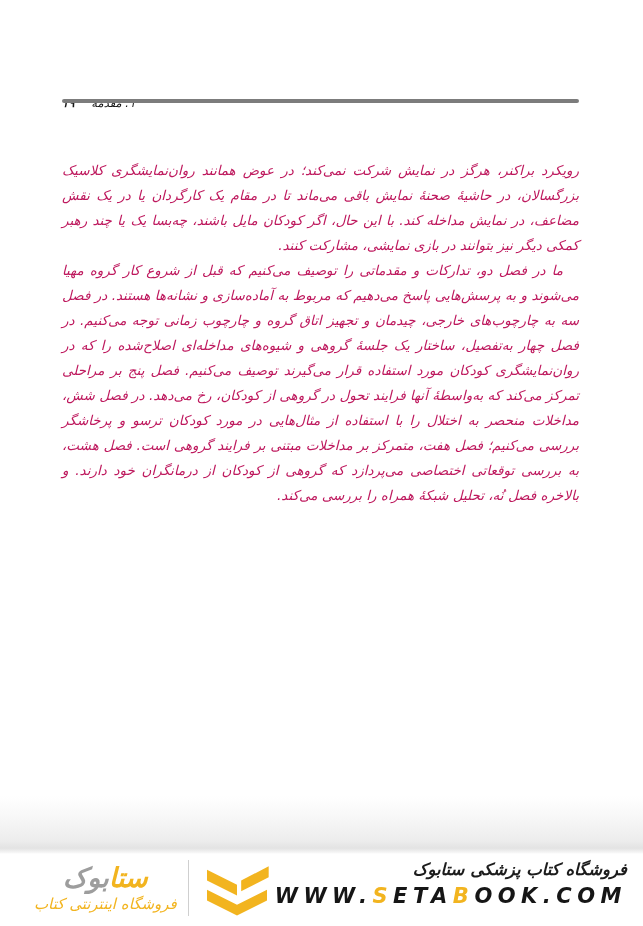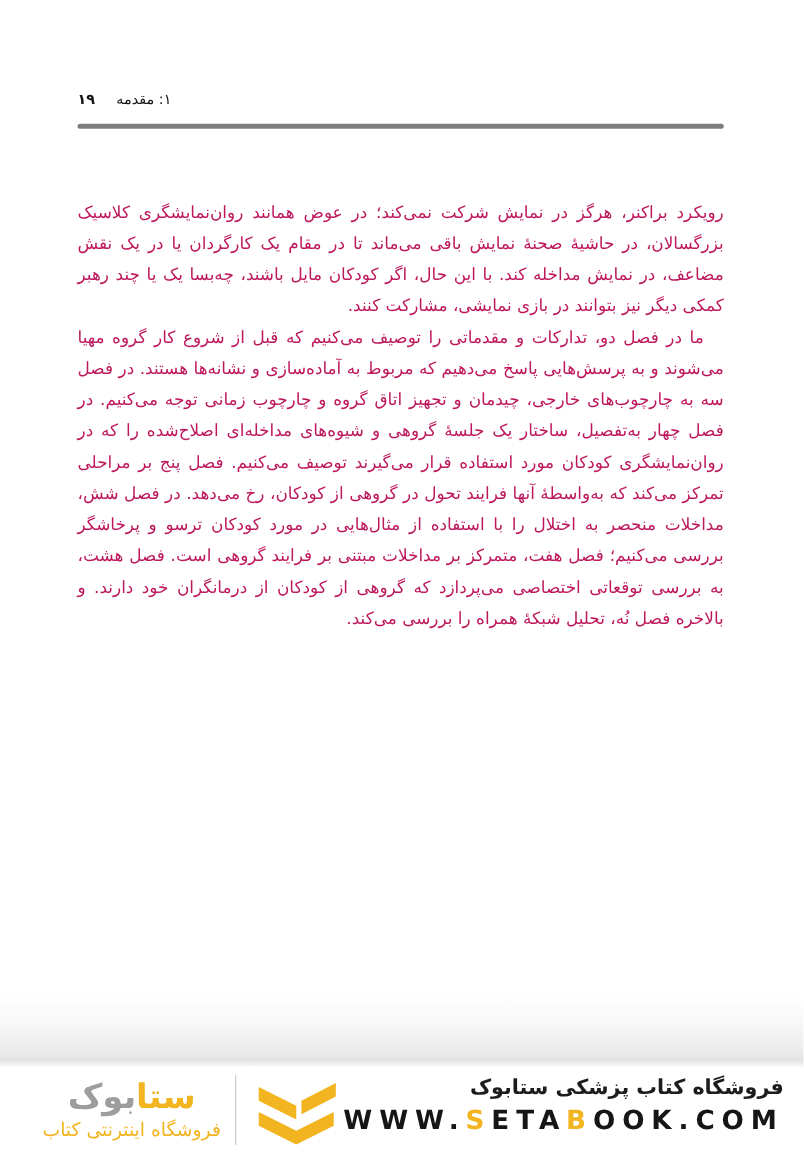--- a/index.html
+++ b/index.html
@@ -5,33 +5,34 @@
   * { margin: 0; padding: 0; box-sizing: border-box; }
   html, body { background: #ffffff; }
   .page {
     position: relative;
     width: 643px;
     height: 926px;
     background: #ffffff;
     font-family: "DejaVu Sans", sans-serif;
     overflow: hidden;
     margin: 0 auto;
+    font-style: italic;
   }
   
   .header-row {
     position: absolute;
     top: 72px; left: 62px; right: 63px;
     display: flex;
     align-items: baseline;
     gap: 17px;
     font-size: 11.5px;
     color: #151515;
   }
   .header-row .page-number { font-weight: bold; letter-spacing: 1px; }
-  .header-row .running-title { direction: rtl; }
+  .header-row .running-title { direction: rtl; margin-top: 24px; }
   .header-rule {
     position: absolute;
     top: 99px; left: 62px;
     width: 517px; height: 4px;
     background: #7c7c7c;
     border-radius: 2px;
   }
   
   .body-text {
     position: absolute;

